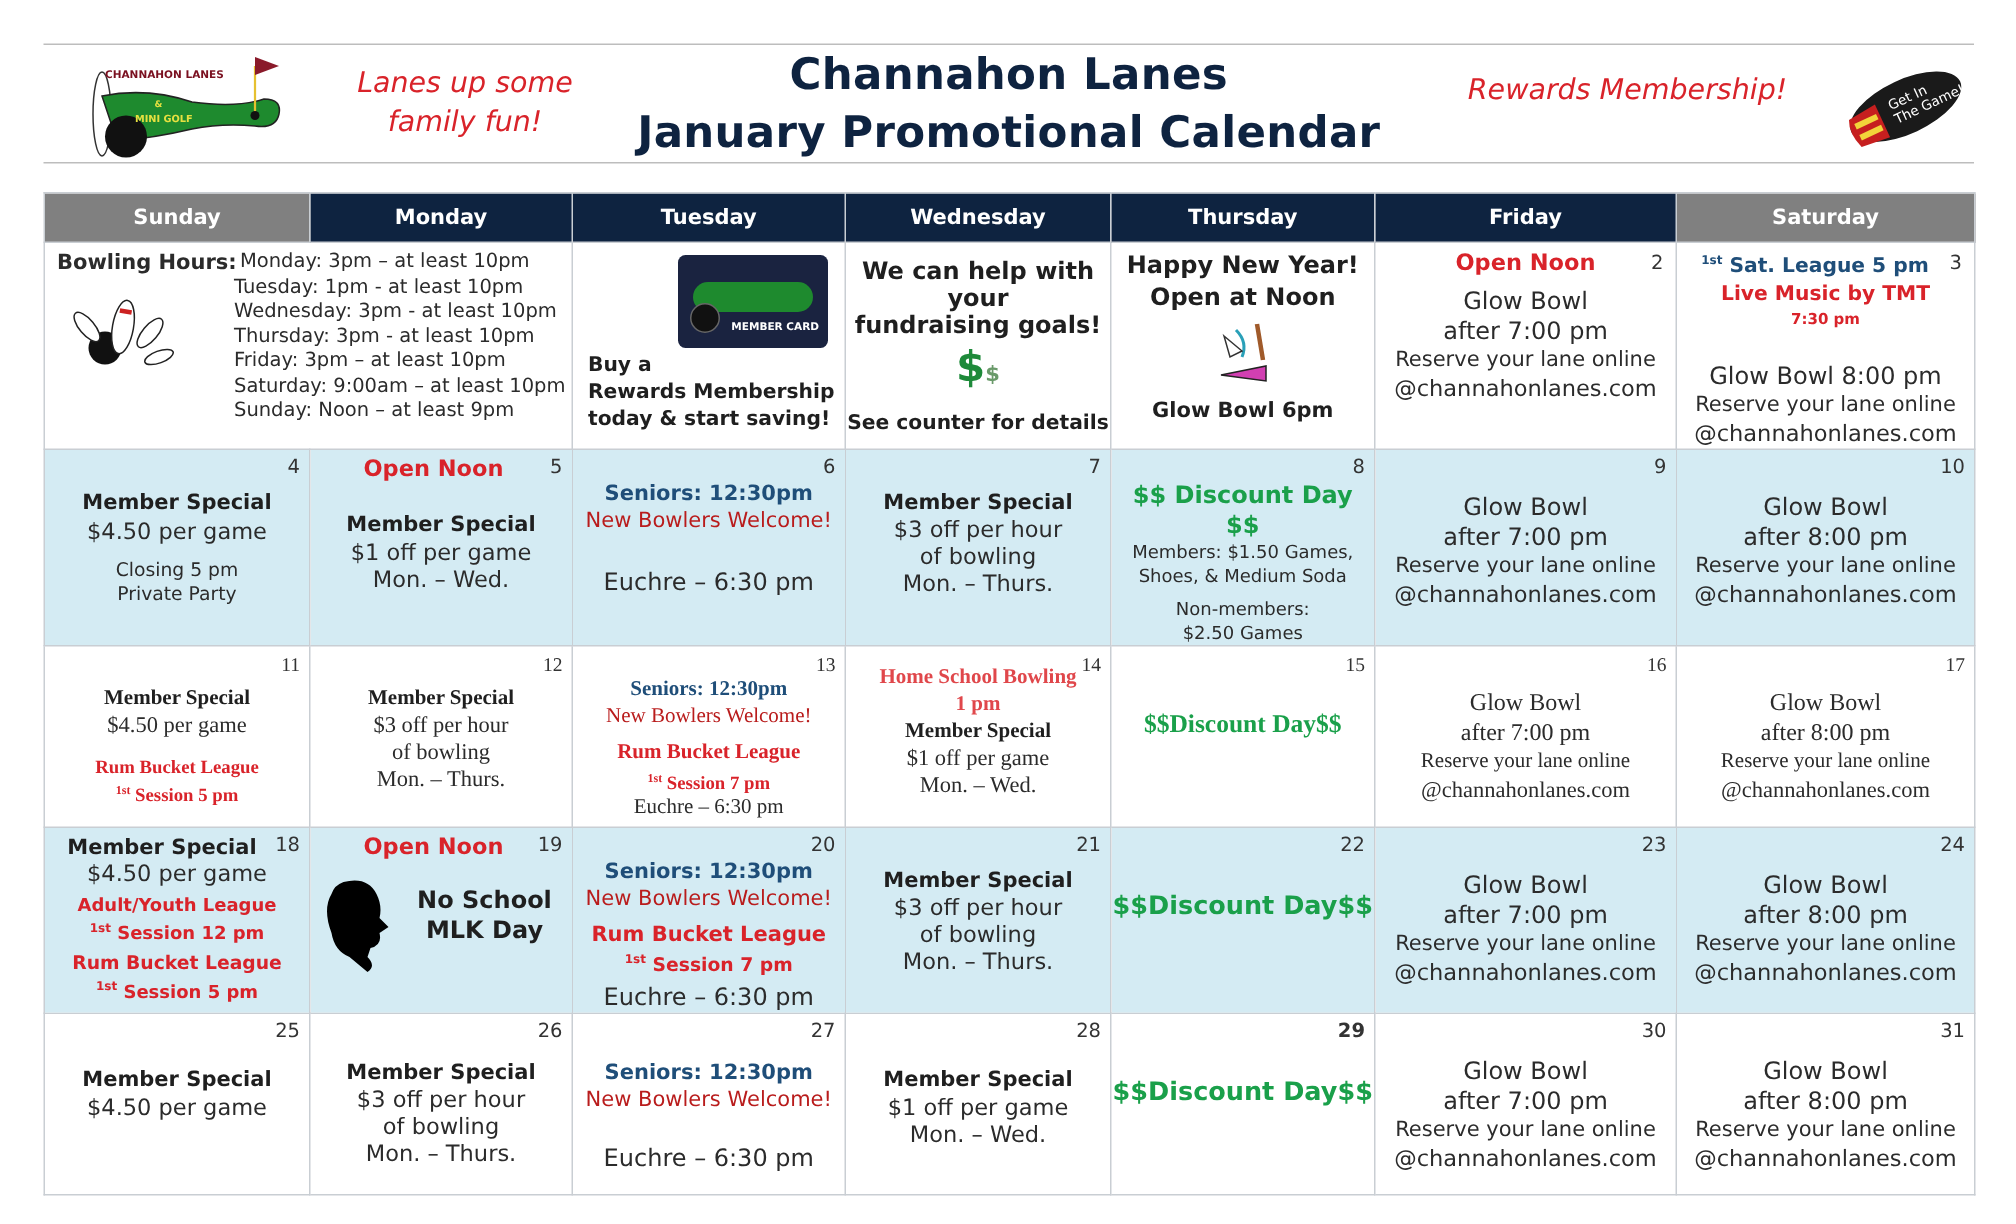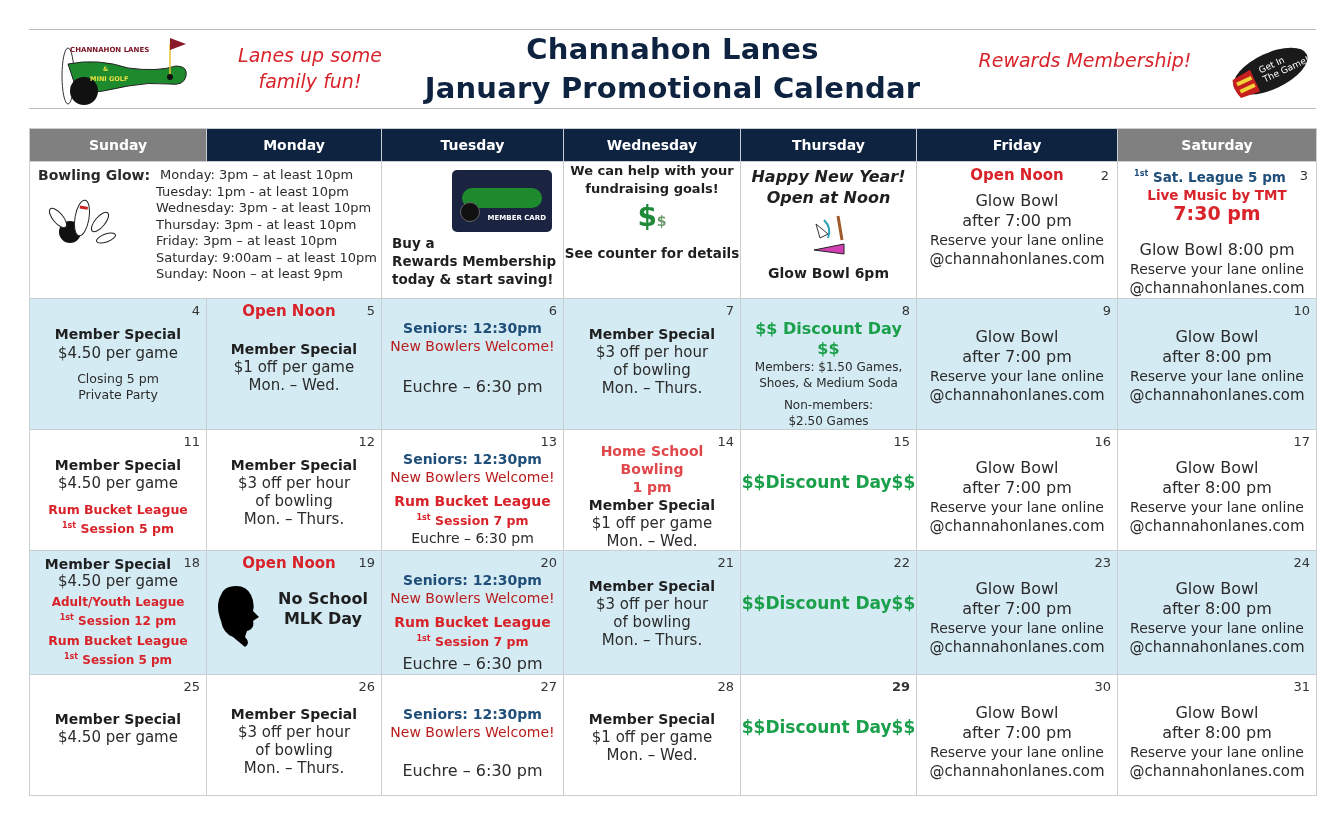--- a/index.html
+++ b/index.html
@@ -90,21 +90,21 @@
       <th>Wednesday</th>
       <th>Thursday</th>
       <th>Friday</th>
       <th class="wk">Saturday</th>
     </tr>
   </thead>
   <tbody>
 
     <tr style="height:121px;">
       <td colspan="2" style="text-align:left;">
-        <div style="position:absolute; left:8px; top:4px; font-weight:bold; font-size:14px;">Bowling Glow:</div>
+        <div style="position:absolute; left:8px; top:4px; font-weight:bold; font-size:14px;">Bowling Hours:</div>
         <svg style="position:absolute; left:14px; top:32px;" width="72" height="52" viewBox="0 0 72 52">
           <circle cx="26" cy="38" r="11" fill="#111"></circle>
           <ellipse cx="38" cy="24" rx="7" ry="18" fill="#fff" stroke="#222" transform="rotate(10 38 24)"></ellipse>
           <rect x="34" y="12" width="8" height="3" fill="#c22" transform="rotate(10 38 24)"></rect>
           <ellipse cx="14" cy="24" rx="5" ry="12" fill="#fff" stroke="#222" transform="rotate(-40 14 24)"></ellipse>
           <ellipse cx="56" cy="28" rx="5" ry="12" fill="#fff" stroke="#222" transform="rotate(40 56 28)"></ellipse>
           <ellipse cx="62" cy="44" rx="4" ry="10" fill="#fff" stroke="#222" transform="rotate(70 62 44)"></ellipse>
         </svg>
         <div style="position:absolute; left:126px; top:5px; font-size:13px; line-height:16.5px;">
           <div style="padding-left:4px;">Monday: 3pm – at least 10pm</div>
@@ -122,29 +122,29 @@
           <div style="position:absolute; left:8px; top:32px; width:18px; height:18px; border-radius:50%; background:#111; border:1px solid #666;"></div>
           <div style="position:absolute; right:6px; bottom:5px; color:#fff; font-size:7px; font-weight:bold;">MEMBER CARD</div>
         </div>
         <div class="b" style="position:absolute; left:10px; top:72px; font-size:13.5px; line-height:18px;">
           <div>Buy a</div>
           <div>Rewards Membership</div>
           <div>today &amp; start saving!</div>
         </div>
       </td>
       <td>
-        <div class="b" style="font-size:13px; line-height:18px;">
+        <div class="b" style="margin-top:10px; font-size:16px; line-height:18px;">
           <div>We can help with your</div>
           <div>fundraising goals!</div>
         </div>
         <div style="font-size:28px; line-height:30px; color:#1e8a3a; font-weight:bold; margin-top:4px;">$<span style="font-size:14px; color:#6a9a6a;">$</span></div>
         <div class="b" style="font-size:13.5px; margin-top:8px;">See counter for details</div>
       </td>
       <td>
-        <div class="b" style="margin-top:4px; font-size:16px; line-height:21px;font-style:italic;">
+        <div class="b" style="margin-top:4px; font-size:16px; line-height:21px;">
           <div>Happy New Year!</div>
           <div>Open at Noon</div>
         </div>
         <svg width="50" height="50" viewBox="0 0 50 50" style="margin-top:2px;">
           <path d="M10 40 L40 34 L40 44 Z" fill="#d23fb2" stroke="#222"></path>
           <path d="M20 10 Q28 18 24 28" stroke="#2aa0b8" stroke-width="2" fill="none"></path>
           <path d="M34 6 L38 30" stroke="#a05a2a" stroke-width="3"></path>
           <path d="M12 14 L24 24 L16 28 Z" fill="#fff" stroke="#333"></path>
         </svg>
         <div class="b" style="font-size:14px;">Glow Bowl 6pm</div>
@@ -154,21 +154,21 @@
         <div class="red big" style="margin-top:3px; font-size:15px;">Open Noon</div>
         <div class="big" style="margin-top:6px;">Glow Bowl</div>
         <div class="big">after 7:00 pm</div>
         <div>Reserve your lane online</div>
         <div class="big" style="font-size:15px;">@channahonlanes.com</div>
       </td>
       <td>
         <div class="num" style="right:8px; top:5px;">3</div>
         <div class="blue" style="margin-top:3px; font-size:13.5px; padding-right:14px;"><sup>1st</sup> <span>Sat. League 5 pm</span></div>
         <div class="red" style="font-size:13.5px;">Live Music by TMT</div>
-        <div class="red" style="font-size:19px;">7:30 pm</div>
+        <div class="red" style="font-size:10px;">7:30 pm</div>
         <div class="big" style="margin-top:18px;">Glow Bowl 8:00 pm</div>
         <div>Reserve your lane online</div>
         <div class="big" style="font-size:15px;">@channahonlanes.com</div>
       </td>
     </tr>
 
     <tr class="shade" style="height:121px;">
       <td>
         <div class="num">4</div>
         <div class="c" style="margin-top:22px;">
@@ -227,21 +227,21 @@
         <div class="num">10</div>
         <div class="c" style="margin-top:24px;">
           <div class="big">Glow Bowl</div>
           <div class="big">after 8:00 pm</div>
           <div>Reserve your lane online</div>
           <div class="big" style="font-size:15px;">@channahonlanes.com</div>
         </div>
       </td>
     </tr>
 
-    <tr style="height:121px;">
+    <tr style="height:121px;font-family:Liberation Serif, serif;">
       <td>
         <div class="num">11</div>
         <div class="c" style="margin-top:22px;">
           <div class="b">Member Special</div>
           <div style="font-size:15px;">$4.50 per game</div>
           <div class="red sm" style="margin-top:10px;">Rum Bucket League</div>
           <div class="red sm"><sup>1st</sup> <span>Session 5 pm</span></div>
         </div>
       </td>
       <td>

